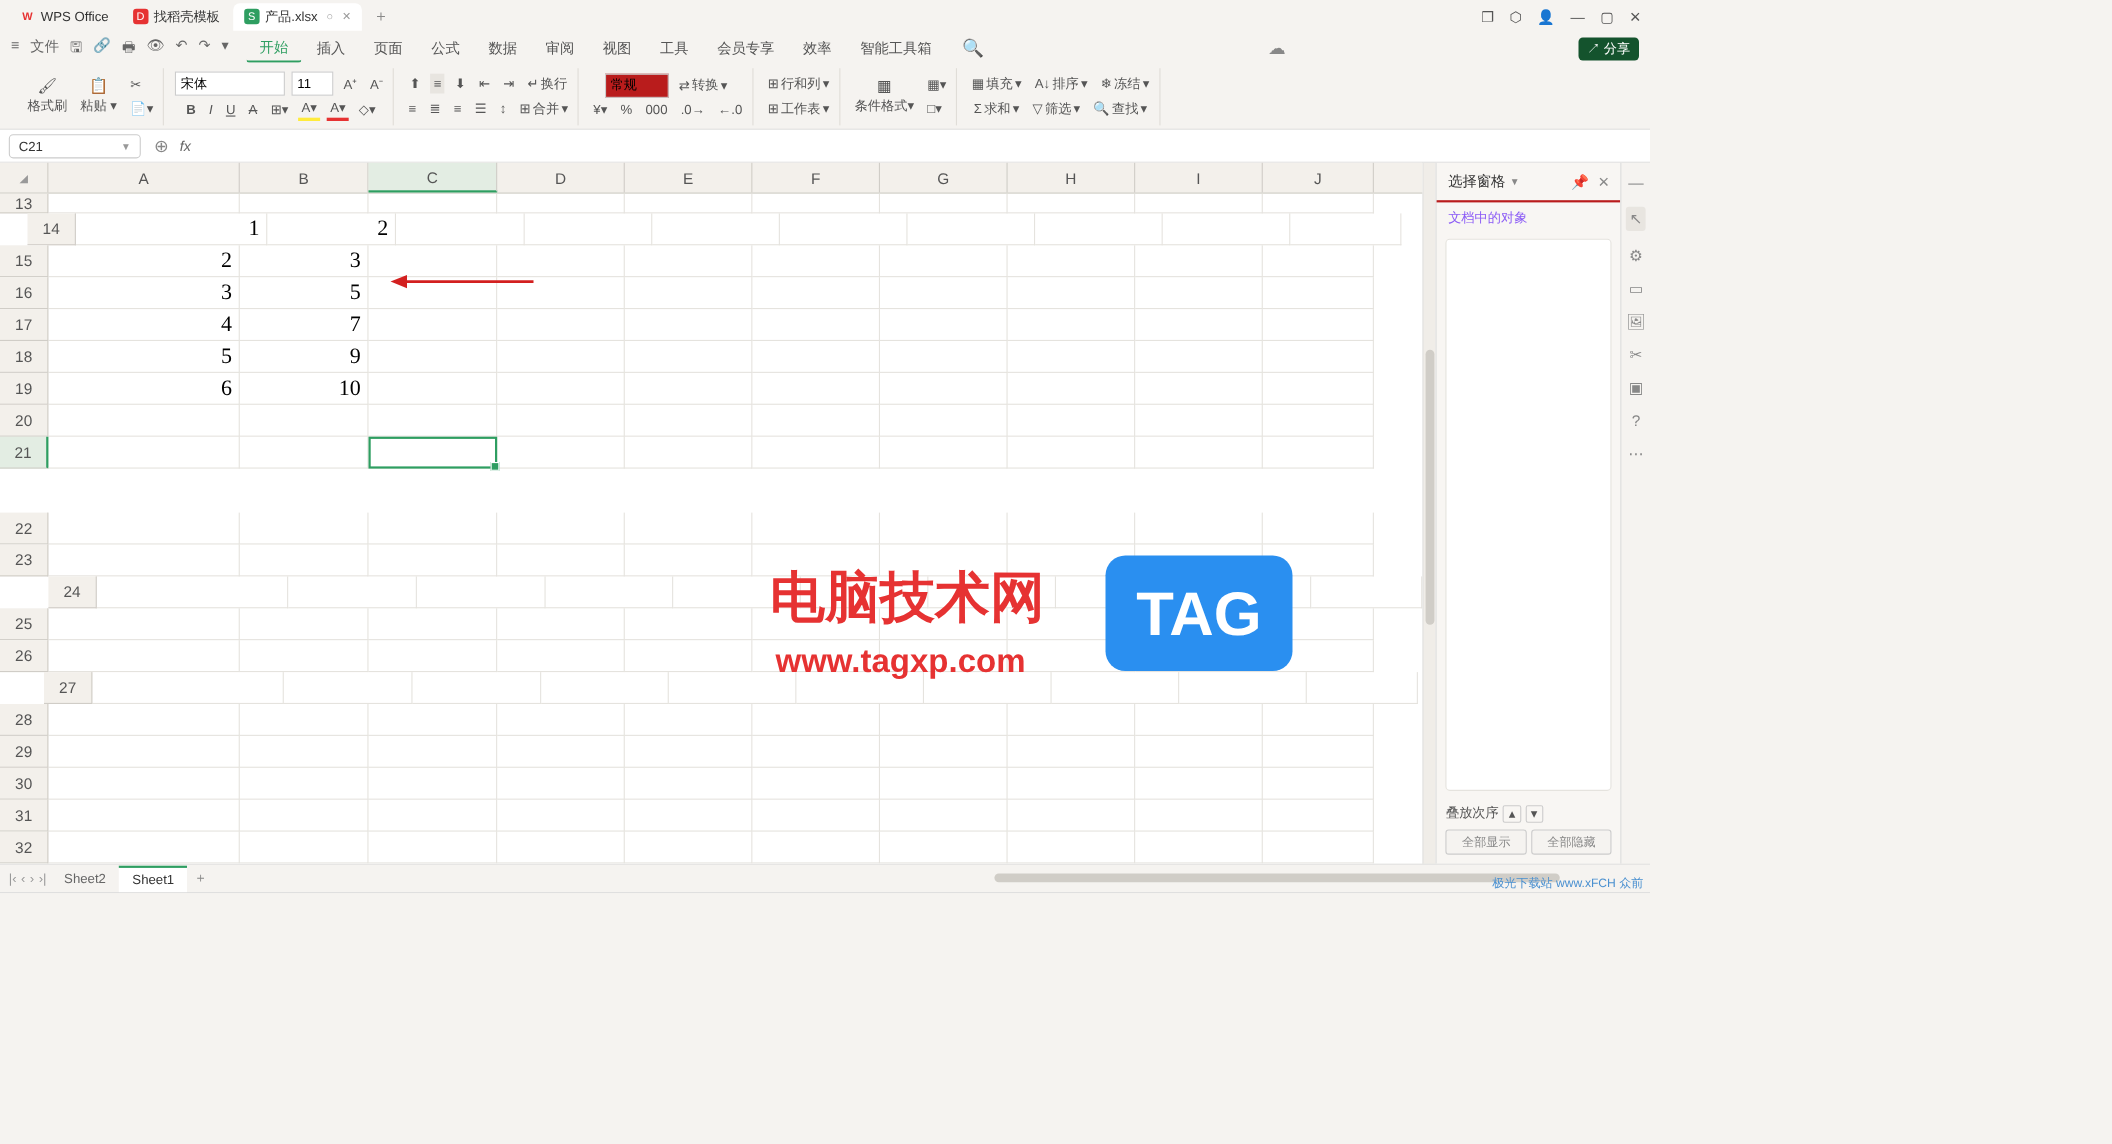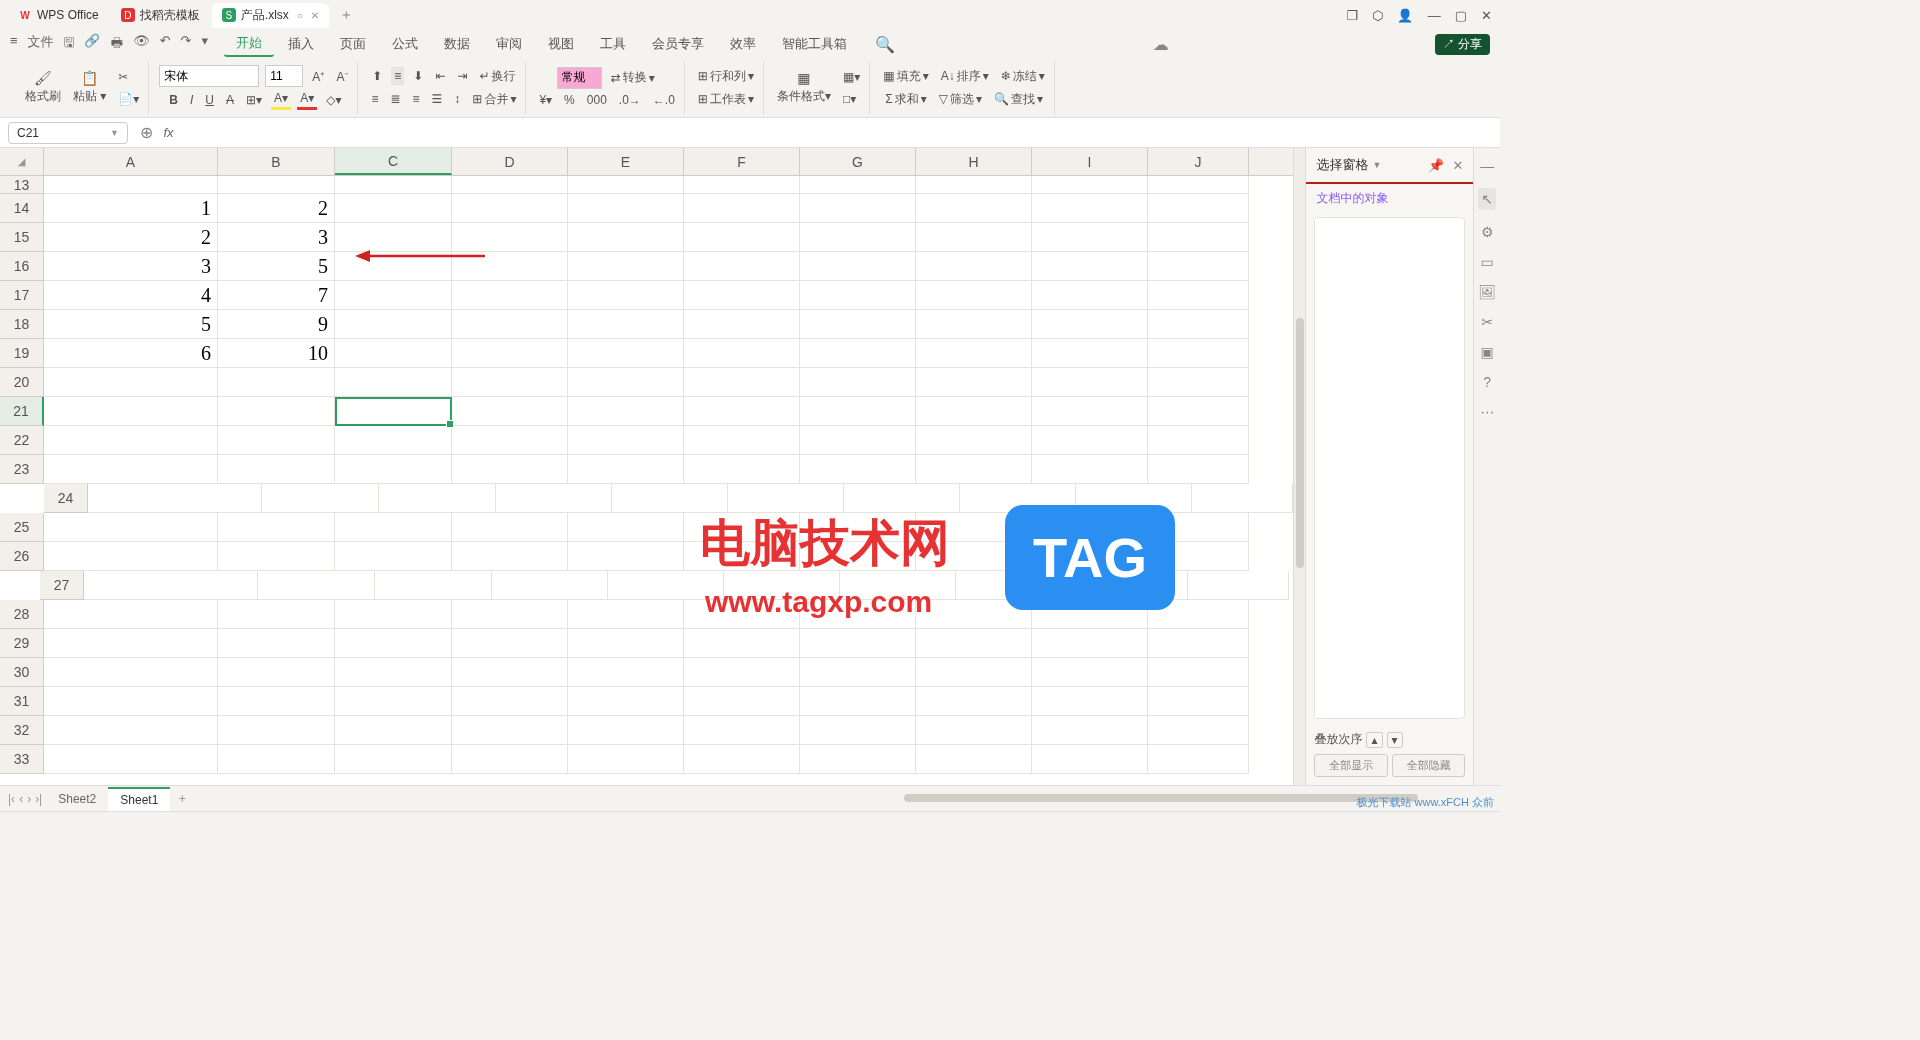--- a/index.html
+++ b/index.html
@@ -22,21 +22,21 @@
 .share-btn { margin-left: auto; background: #14532d; color: #fff; padding: 2px 8px; border-radius: 4px; font-size: 12px; cursor: pointer; }
 
 
 .toolbar { height: 60px; background: #f5f3f0; display: flex; align-items: center; padding: 4px 16px; border-bottom: 1px solid #ddd; gap: 4px; }
 .tool-group { display: flex; flex-direction: column; align-items: center; gap: 2px; padding: 0 6px; border-right: 1px solid #e0ddd8; height: 52px; justify-content: center; }
 .tool-row { display: flex; gap: 6px; align-items: center; }
 .tool-btn { display: flex; align-items: center; gap: 2px; font-size: 12px; color: #555; cursor: pointer; padding: 2px 3px; }
 .tool-icon { font-size: 14px; }
 .font-select { width: 100px; height: 22px; border: 1px solid #ccc; background: #fff; font-size: 12px; padding: 0 4px; }
 .size-select { width: 38px; height: 22px; border: 1px solid #ccc; background: #fff; font-size: 12px; padding: 0 4px; }
-.num-select { width: 45px; height: 22px; border: 1px solid #ccc; background: #f9a8d4; font-size: 12px; padding: 0 4px; }
+.num-select { width: 58px; height: 22px; border: 1px solid #ccc; background: #b91c1c; font-size: 12px; padding: 0 4px; }
 
 
 .refbar { height: 30px; display: flex; align-items: center; border-bottom: 1px solid #ddd; background: #fff; }
 .cell-ref { width: 120px; border: 1px solid #ccc; border-radius: 4px; height: 22px; margin: 0 8px; display: flex; align-items: center; padding: 0 8px; font-size: 12px; color: #333; background: #fff; }
 .cell-ref .dd { margin-left: auto; color: #999; font-size: 9px; }
 .fx-label { margin: 0 6px; font-style: italic; color: #666; font-size: 13px; }
 .formula-input { flex: 1; height: 22px; border: none; outline: none; }
 
 
 .main { display: flex; height: calc(100% - 175px); }
@@ -284,21 +284,21 @@
           <div class="cell" style="width: 117px;"></div>
           <div class="cell" style="width: 117px;"></div>
           <div class="cell" style="width: 116px;"></div>
           <div class="cell" style="width: 116px;"></div>
           <div class="cell" style="width: 116px;"></div>
           <div class="cell" style="width: 116px;"></div>
           <div class="cell" style="width: 116px;"></div>
           <div class="cell" style="width: 116px;"></div>
           <div class="cell" style="width: 101px;"></div>
         </div>
-        <div class="grid-row" style="height: 29px;">
+        <div class="grid-row" style="height: 29px; padding-left: 25px;">
           <div class="row-h">14</div>
           <div class="cell" style="width: 174px;">1</div>
           <div class="cell" style="width: 117px;">2</div>
           <div class="cell" style="width: 117px;"></div>
           <div class="cell" style="width: 116px;"></div>
           <div class="cell" style="width: 116px;"></div>
           <div class="cell" style="width: 116px;"></div>
           <div class="cell" style="width: 116px;"></div>
           <div class="cell" style="width: 116px;"></div>
           <div class="cell" style="width: 116px;"></div>
@@ -388,21 +388,21 @@
           <div class="cell" style="width: 117px;"></div>
           <div class="cell selected" style="width: 117px;"></div>
           <div class="cell" style="width: 116px;"></div>
           <div class="cell" style="width: 116px;"></div>
           <div class="cell" style="width: 116px;"></div>
           <div class="cell" style="width: 116px;"></div>
           <div class="cell" style="width: 116px;"></div>
           <div class="cell" style="width: 116px;"></div>
           <div class="cell" style="width: 101px;"></div>
         </div>
-        <div class="grid-row" style="height: 29px;">
+        <div class="grid-row" style="height: 29px; margin-top: 40px;">
           <div class="row-h">22</div>
           <div class="cell" style="width: 174px;"></div>
           <div class="cell" style="width: 117px;"></div>
           <div class="cell" style="width: 117px;"></div>
           <div class="cell" style="width: 116px;"></div>
           <div class="cell" style="width: 116px;"></div>
           <div class="cell" style="width: 116px;"></div>
           <div class="cell" style="width: 116px;"></div>
           <div class="cell" style="width: 116px;"></div>
           <div class="cell" style="width: 116px;"></div>

